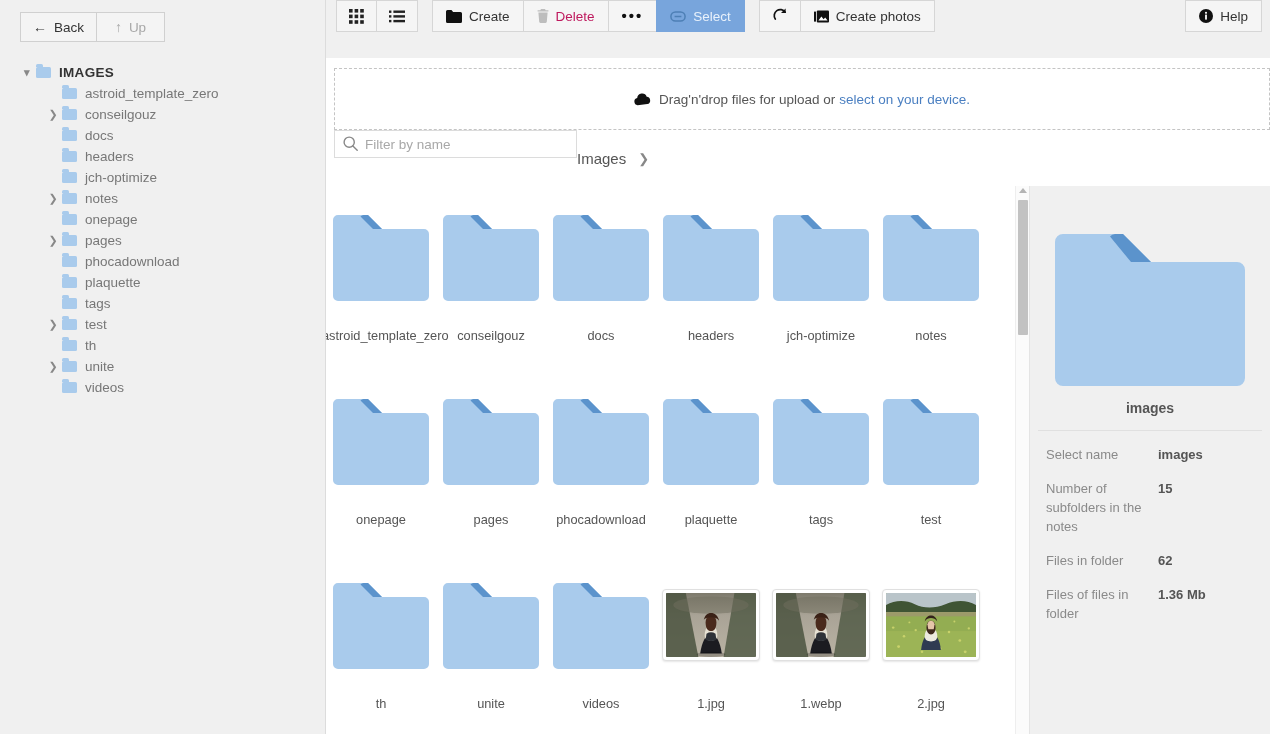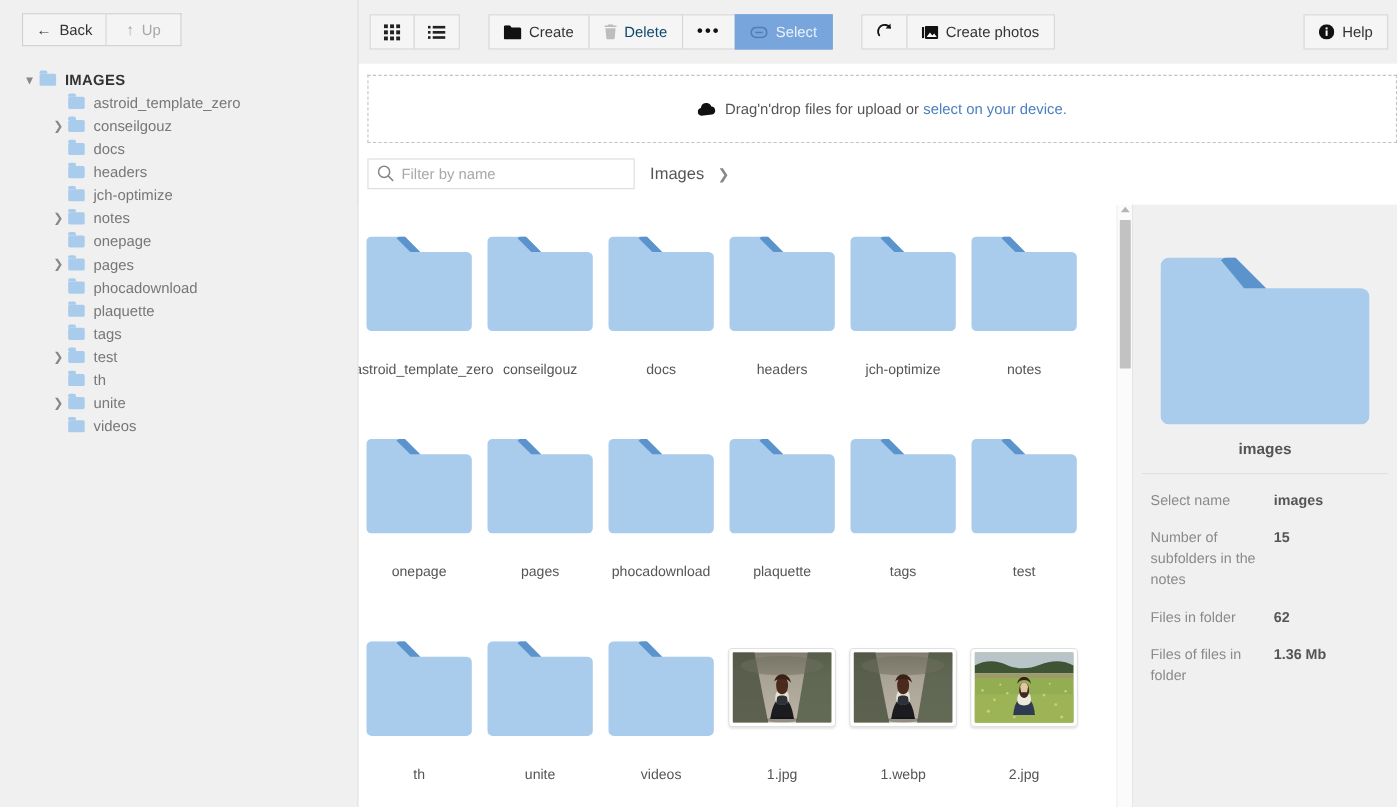--- a/index.html
+++ b/index.html
@@ -61,61 +61,61 @@
   .tree-row.root .ficon, .tree-row.root .ficon::before { background: #a9cbec; }
   .indent1 { padding-left: 26px; }
 
   
   .main { flex: 1 1 auto; height: 734px; display: flex; flex-direction: column;
           background: #fff; min-width: 0; }
 
   .toolbar {
     height: 58px; flex: 0 0 58px;
     background: #f0f0f0;
-    display: flex; align-items: center;
+    display: flex; align-items: flex-start;
     padding: 0 8px 0 10px;
-    gap: 12px;
+    gap: 0;
   }
   .tgroup { display: flex; margin-right: 14px; }
   .tbtn {
     height: 32px;
     border: 1px solid #d6d6d6;
     background: #f5f5f5;
     color: #333;
     font-size: 13.5px;
     display: flex; align-items: center; justify-content: center;
     gap: 7px; padding: 0 13px;
     cursor: pointer; user-select: none;
     margin-left: -1px;
   }
   .tbtn:first-child { margin-left: 0; }
   .tbtn.icononly { padding: 0 12px; }
-  .tbtn.disabled { color: #0c4a6e; }
+  .tbtn.disabled { color: #be185d; }
   .tbtn.primary { background: #78a5dc; border-color: #78a5dc; color: #e8f1fb; }
   .spacer { flex: 1 1 auto; }
   .tbtn.help { margin-right: 0; }
 
   
   .content { flex: 1 1 auto; display: flex; flex-direction: column; min-height: 0;
              background:#fff; }
   .dropzone {
     margin: 10px 0 0 8px;
     height: 62px; flex: 0 0 62px;
     border: 1px dashed #c4c4c4;
     display: flex; align-items: center; justify-content: center;
     font-size: 13.5px; color: #555;
     background: #fff;
   }
   .dropzone .up-ico { margin-right: 8px; display:inline-flex; }
   .dropzone a { color: #4a7fc1; text-decoration: none; margin-left: 4px; }
 
   .filterbar {
     height: 56px; flex: 0 0 56px;
-    display: flex; align-items: center;
-    padding-left: 8px; gap: 14px;
+    display: flex; 
+    padding-left: 8px; 
     background: #fff;
   }
   .search-wrap {
     position: relative; width: 243px; height: 28px;
   }
   .search-wrap input {
     width: 100%; height: 28px;
     border: 1px solid #dcdcdc;
     padding: 0 8px 0 30px;
     font-size: 13.5px; color: #444;

